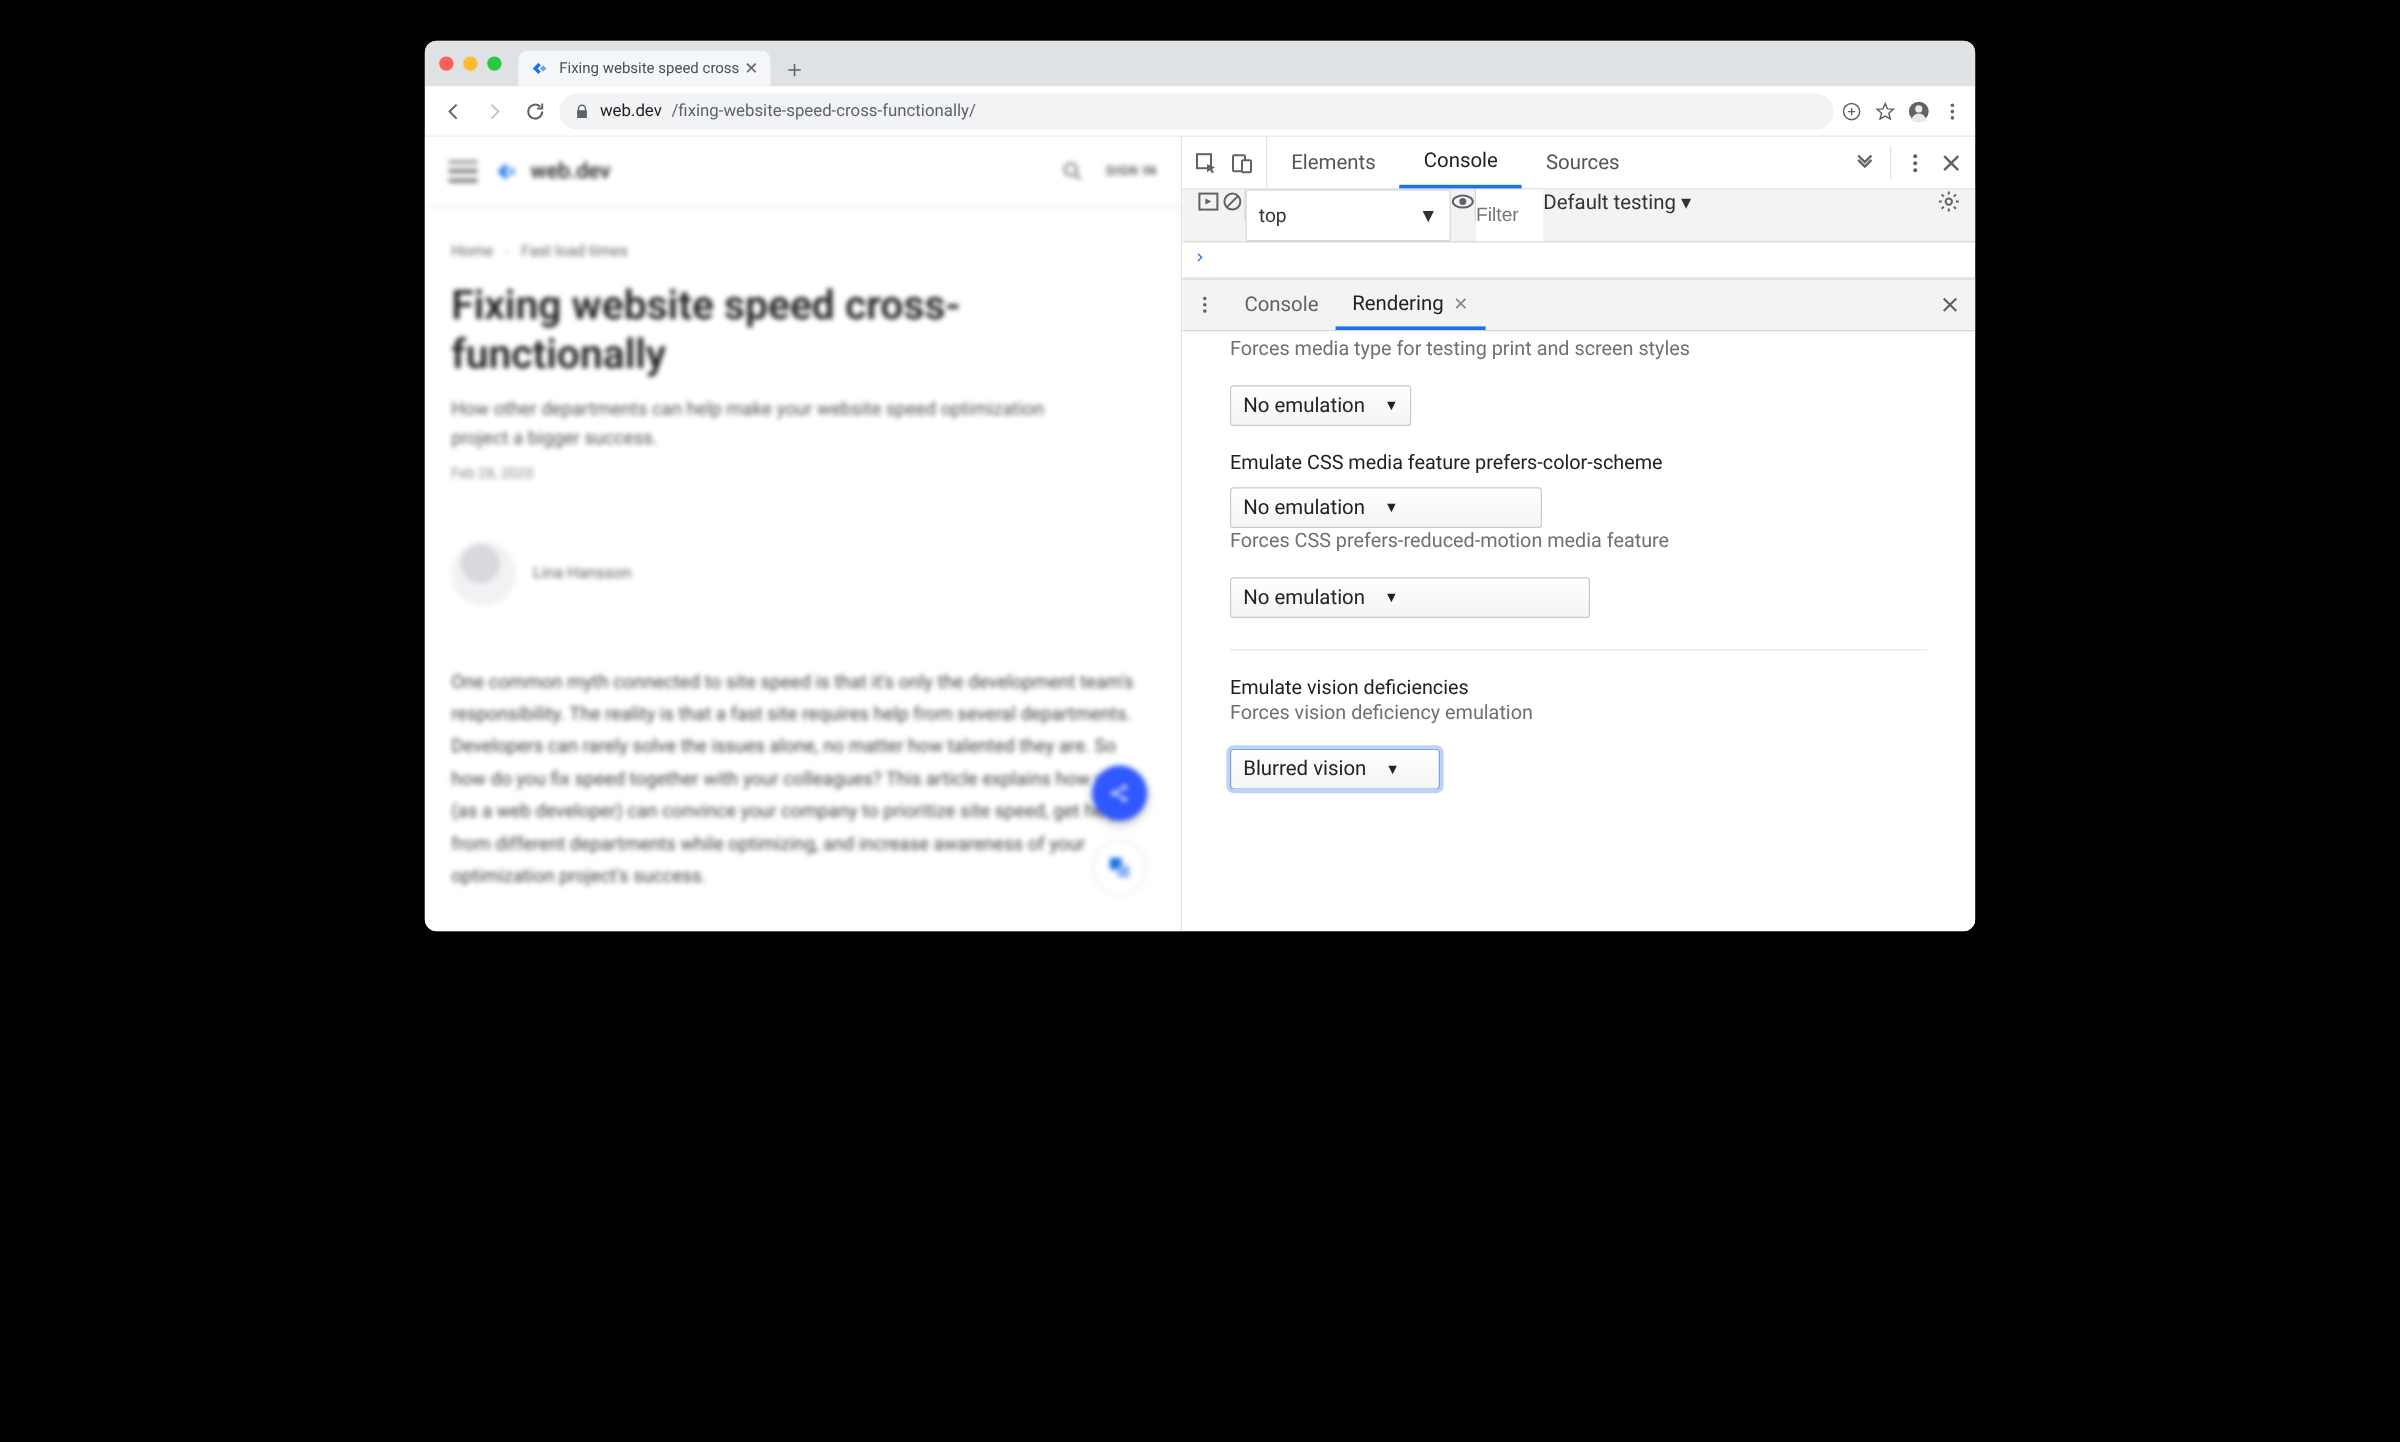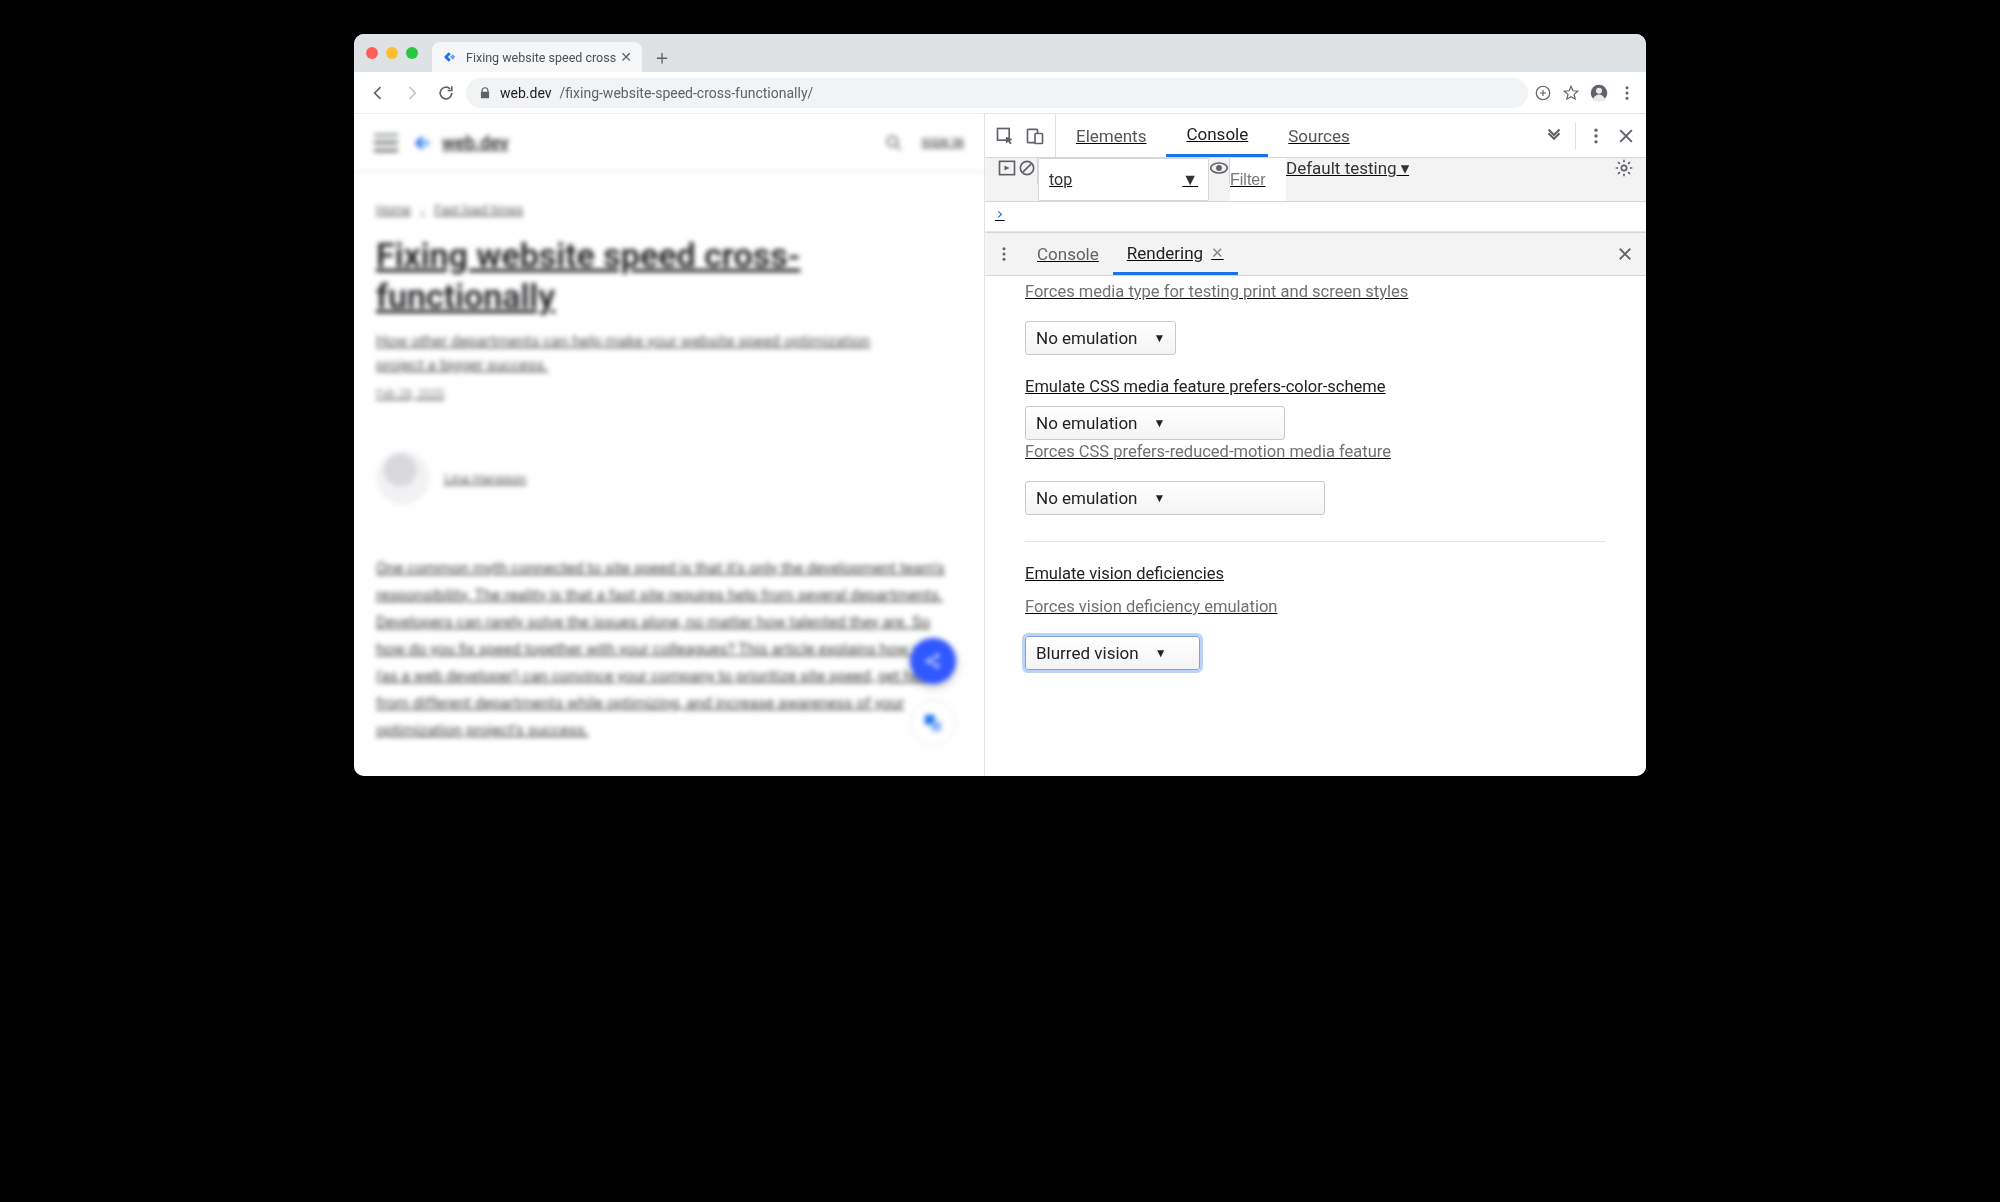--- a/index.html
+++ b/index.html
@@ -78,21 +78,21 @@
       padding: 0 12px;
       gap: 8px;
       color:#202124;
       font-size: 14px;
     }
     .url-pill .lock { color:#5f6368; }
     .url-pill .domain { color:#202124; }
     .url-pill .path { color:#5f6368; }
     .right-icons { display:flex; align-items:center; gap:10px; color:#5f6368; }
     .right-icons svg { width:18px; height:18px; }
-    .content-row { flex:1; display:flex; min-height:0;text-decoration:underline; }
+    .content-row { flex:1; display:flex; min-height:0; }
     
     .page {
       width: 630px;
       background:#fff;
       position:relative;
       overflow:hidden;
       filter: blur(2.4px);
     }
     .page-header {
       height:58px;
@@ -414,21 +414,21 @@
 
         <div class="subdesc" style="margin-top:2px">Forces CSS prefers-reduced-motion media feature</div>
         <div class="sel wider">
           <span>No emulation</span>
           <span class="caret">▼</span>
         </div>
 
         <hr class="divider">
 
         <div class="heading">Emulate vision deficiencies</div>
-        <div class="subdesc" style="margin-top:14px">Forces vision deficiency emulation</div>
+        <div class="subdesc" style="margin-top:2px">Forces vision deficiency emulation</div>
         <div class="sel focused" style="min-width:175px">
           <span>Blurred vision</span>
           <span class="caret">▼</span>
         </div>
       </div>
     </div>
   </div>
 </div>
 
 </body></html>

